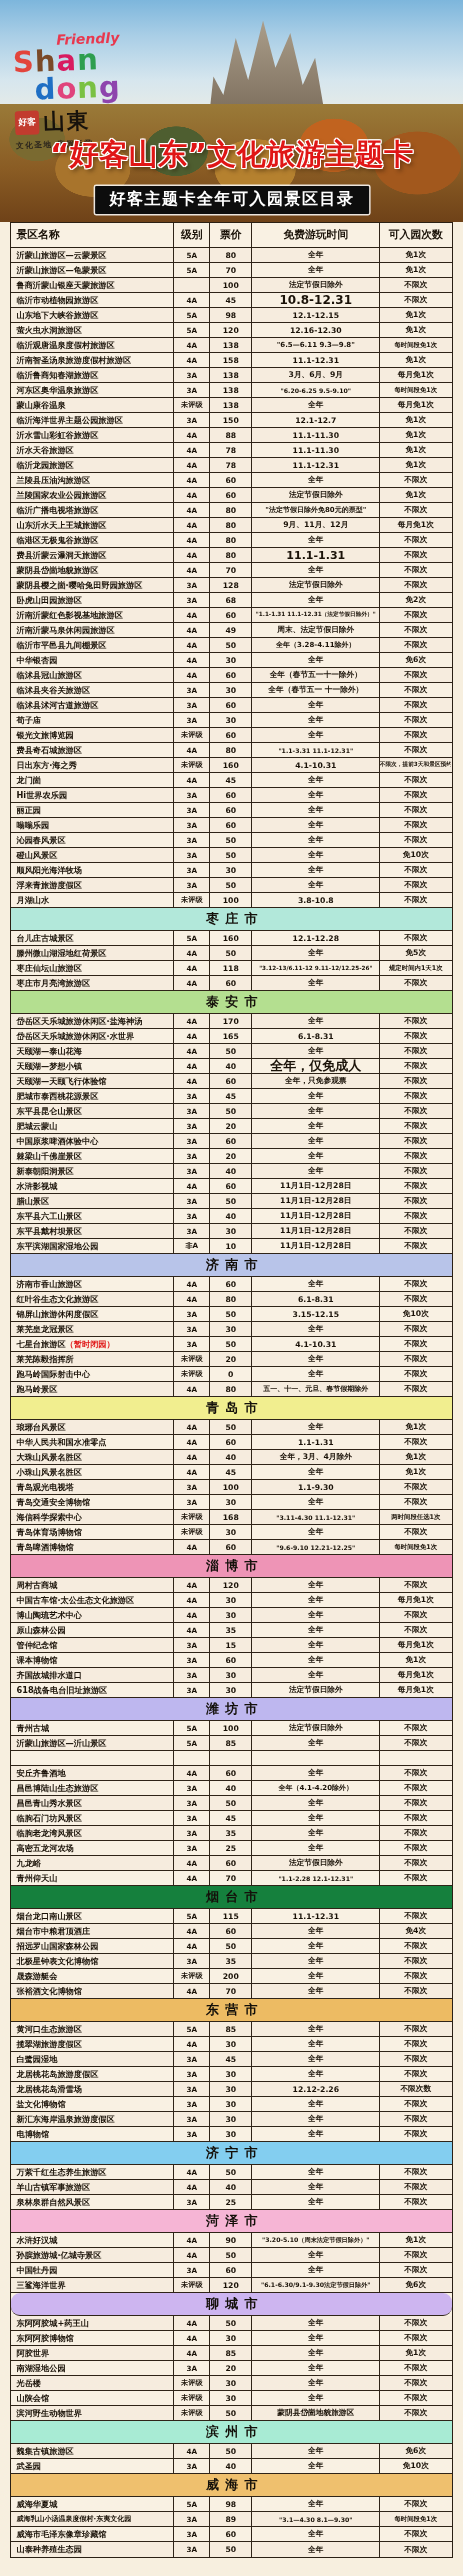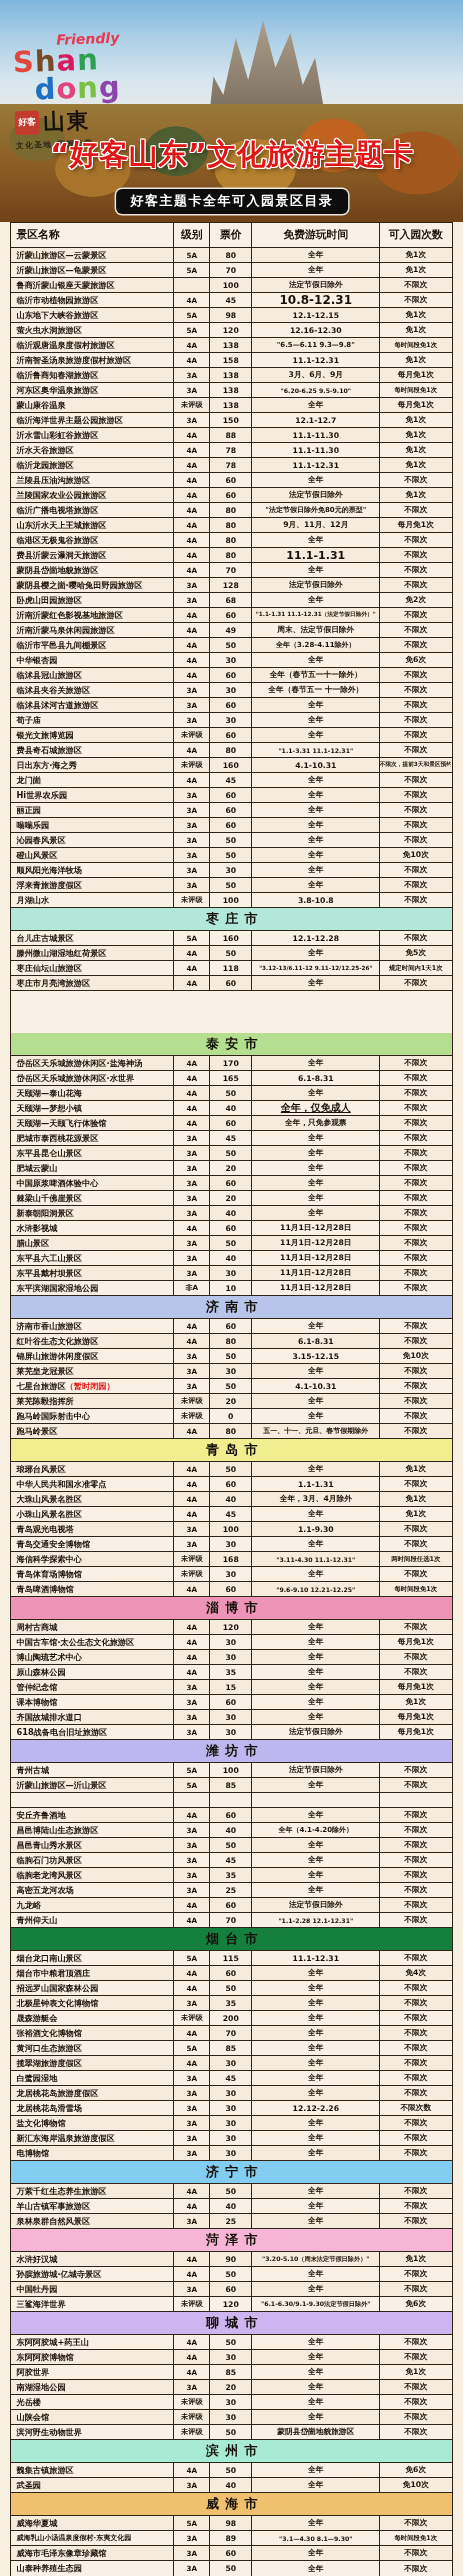--- a/index.html
+++ b/index.html
@@ -36,22 +36,22 @@
   .logo .cnrow { display:flex; align-items:center; margin-top:4.1px; }
   .logo .seal { width:24px; height:24px; background:#c23b2e; border-radius:3.1px; color:#fff;
     font-size:8.8px; font-weight:bold; display:flex; align-items:center; justify-content:center; }
   .logo .cn { font-size:21.6px; font-weight:bold; color:#17120c; margin-left:4.1px; letter-spacing:2.1px; }
   .logo .slogan { font-size:7.7px; font-weight:bold; color:#2a241c; margin-top:4.1px; letter-spacing:1.5px; }
   .hero-title { position:absolute; left:0; bottom:47px; width:100%; text-align:center;
     font-size:29px; font-weight:bold; color:#e01616; letter-spacing:0.5px;
     text-shadow:1px 0 0 #fff,-1px 0 0 #fff,0 1px 0 #fff,0 -1px 0 #fff,1px 1px 0 #fff,-1px -1px 0 #fff,1px -1px 0 #fff,-1px 1px 0 #fff,2.6px 2.6px 4.1px rgba(40,20,0,.55);
   }
   .hero-sub { position:absolute; left:50%; bottom:8.2px; transform:translateX(-50%);
-    background:#0d0d0d; color:#fff; font-size:13px; font-weight:bold; letter-spacing:1.5px;
-    padding:3.6px 14.4px; border-radius:6px; white-space:nowrap;
+    background:#0d0d0d; color:#fff; font-size:16px; font-weight:bold; letter-spacing:1.5px;
+    padding:3.6px 14.4px; border-radius:1px; white-space:nowrap;
     box-shadow:0 0 0 1.5px rgba(255,255,255,.85); }
   
   .table { margin:0 10.3px; width:443px; border:1.5px solid #2a2014; background:#f9f1e3; }
   .trow { display:flex; width:100%; height:15px; border-bottom:1px solid #2f2418; background:#f9f1e3; }
   .trow:nth-child(odd) { background:#f6ecde; }
   .trow:last-child { border-bottom:none; }
   .cell { display:flex; align-items:center; justify-content:center;
     border-right:1px solid #2f2418; font-weight:600; font-size:7.7px;
     overflow:hidden; white-space:nowrap; height:100%; }
   .cell:last-child { border-right:none; }
@@ -427,21 +427,21 @@
         <div class="cell c-time" style="font-size: 5.7px;">"3.12-13/6.11-12 9.11-12/12.25-26"</div>
         <div class="cell c-count" style="font-size: 6.4px;">规定时间内1天1次</div>
       </div>
       <div class="trow">
         <div class="cell c-name">枣庄市月亮湾旅游区</div>
         <div class="cell c-level">4A</div>
         <div class="cell c-price">60</div>
         <div class="cell c-time" style="font-size: 7.7px;">全年</div>
         <div class="cell c-count" style="font-size: 7.7px;">不限次</div>
       </div>
-      <div class="banner" style="background: rgb(180, 223, 144); margin-top: 42px;">泰安市</div>
+      <div class="banner" style="background: rgb(180, 223, 144);">泰安市</div>
       <div class="trow">
         <div class="cell c-name">岱岳区天乐城旅游休闲区·盐海神汤</div>
         <div class="cell c-level">4A</div>
         <div class="cell c-price">170</div>
         <div class="cell c-time" style="font-size: 7.7px;">全年</div>
         <div class="cell c-count" style="font-size: 7.7px;">不限次</div>
       </div>
       <div class="trow">
         <div class="cell c-name">岱岳区天乐城旅游休闲区·水世界</div>
         <div class="cell c-level">4A</div>
@@ -453,21 +453,21 @@
         <div class="cell c-name">天颐湖—泰山花海</div>
         <div class="cell c-level">4A</div>
         <div class="cell c-price">50</div>
         <div class="cell c-time" style="font-size: 7.7px;">全年</div>
         <div class="cell c-count" style="font-size: 7.7px;">不限次</div>
       </div>
       <div class="trow">
         <div class="cell c-name">天颐湖—梦想小镇</div>
         <div class="cell c-level">4A</div>
         <div class="cell c-price">40</div>
-        <div class="cell c-time" style="font-size: 10px; text-decoration: underline;">全年，仅免成人</div>
+        <div class="cell c-time" style="font-size: 13px;">全年，仅免成人</div>
         <div class="cell c-count" style="font-size: 7.7px;">不限次</div>
       </div>
       <div class="trow">
         <div class="cell c-name">天颐湖—天颐飞行体验馆</div>
         <div class="cell c-level">4A</div>
         <div class="cell c-price">60</div>
         <div class="cell c-time" style="font-size: 7.7px;">全年，只免参观票</div>
         <div class="cell c-count" style="font-size: 7.7px;">不限次</div>
       </div>
       <div class="trow">
@@ -839,20 +839,21 @@
         <div class="cell c-time" style="font-size: 7.7px;">全年</div>
         <div class="cell c-count" style="font-size: 7.7px;">不限次</div>
       </div>
       <div class="trow">
         <div class="cell c-name">张裕酒文化博物馆</div>
         <div class="cell c-level">4A</div>
         <div class="cell c-price">70</div>
         <div class="cell c-time" style="font-size: 7.7px;">全年</div>
         <div class="cell c-count" style="font-size: 7.7px;">不限次</div>
       </div>
+      <div class="banner" style="background: rgb(237, 187, 99);">东营市</div>
       <div class="trow">
         <div class="cell c-name">黄河口生态旅游区</div>
         <div class="cell c-level">5A</div>
         <div class="cell c-price">85</div>
         <div class="cell c-time" style="font-size: 7.7px;">全年</div>
         <div class="cell c-count" style="font-size: 7.7px;">不限次</div>
       </div>
       <div class="trow">
         <div class="cell c-name">揽翠湖旅游度假区</div>
         <div class="cell c-level">4A</div>
@@ -946,21 +947,21 @@
         <div class="cell c-time" style="font-size: 7.7px;">全年</div>
         <div class="cell c-count" style="font-size: 7.7px;">不限次</div>
       </div>
       <div class="trow">
         <div class="cell c-name">三鲨海洋世界</div>
         <div class="cell c-level">未评级</div>
         <div class="cell c-price">120</div>
         <div class="cell c-time" style="font-size: 6.2px;">"6.1-6.30/9.1-9.30法定节假日除外"</div>
         <div class="cell c-count" style="font-size: 7.7px;">免6次</div>
       </div>
-      <div class="banner" style="background: rgb(205, 181, 240);">聊城市</div>
+      <div class="banner" style="background: rgb(205, 181, 240); border-radius: 9px;">聊城市</div>
       <div class="trow">
         <div class="cell c-name">东阿阿胶城+药王山</div>
         <div class="cell c-level">4A</div>
         <div class="cell c-price">50</div>
         <div class="cell c-time" style="font-size: 7.7px;">全年</div>
         <div class="cell c-count" style="font-size: 7.7px;">不限次</div>
       </div>
       <div class="trow">
         <div class="cell c-name">东阿阿胶博物馆</div>
         <div class="cell c-level">4A</div>

